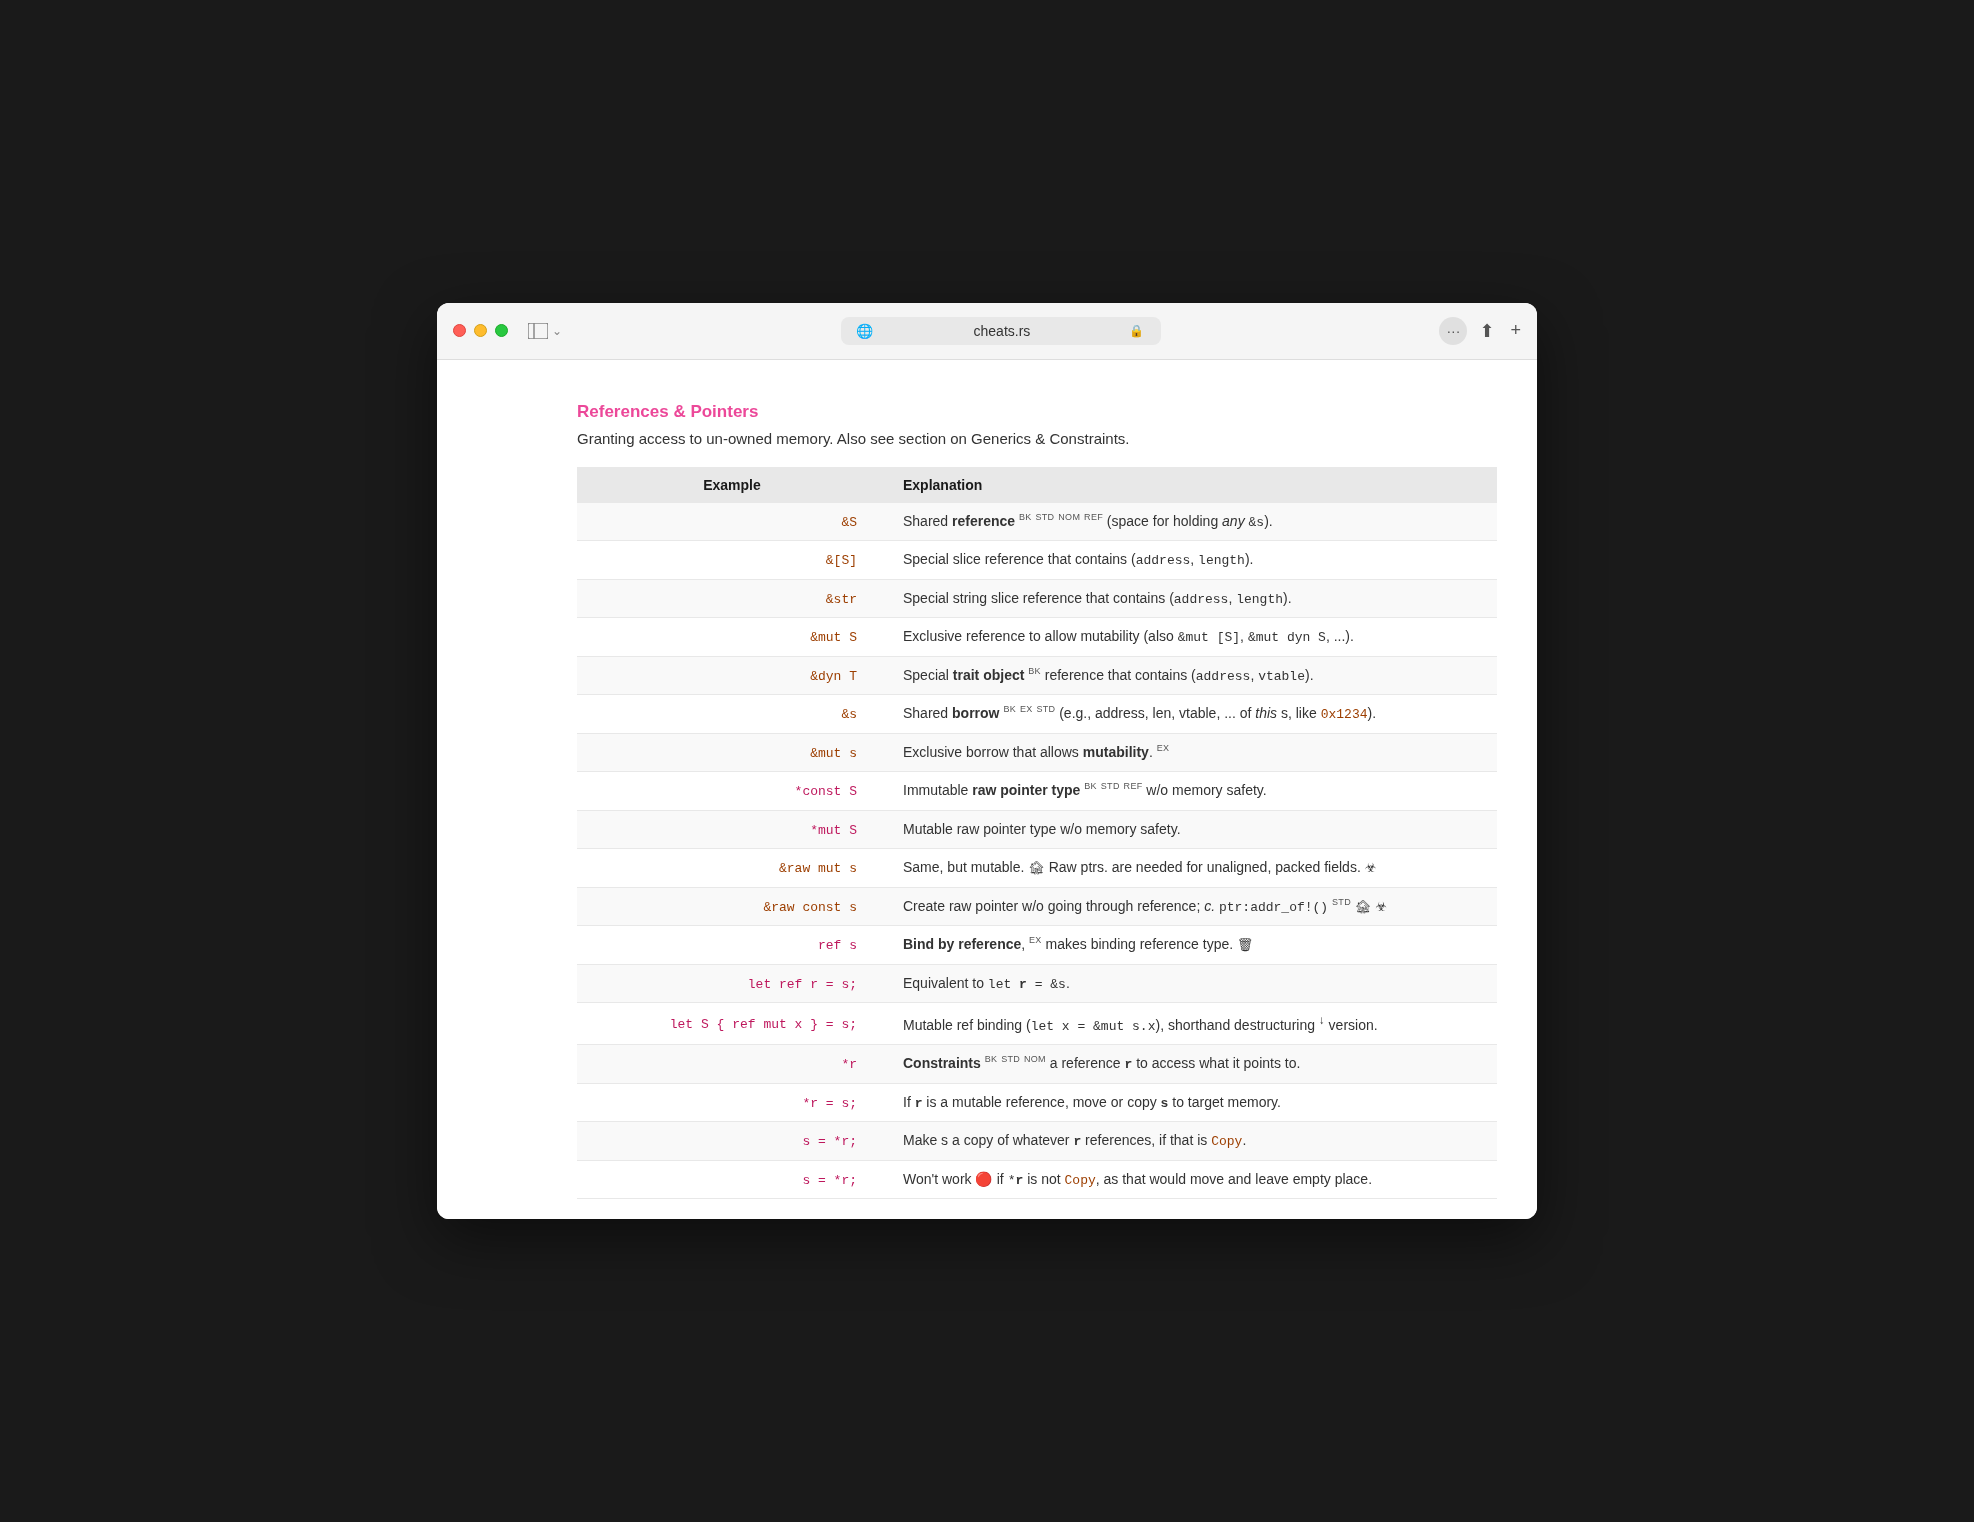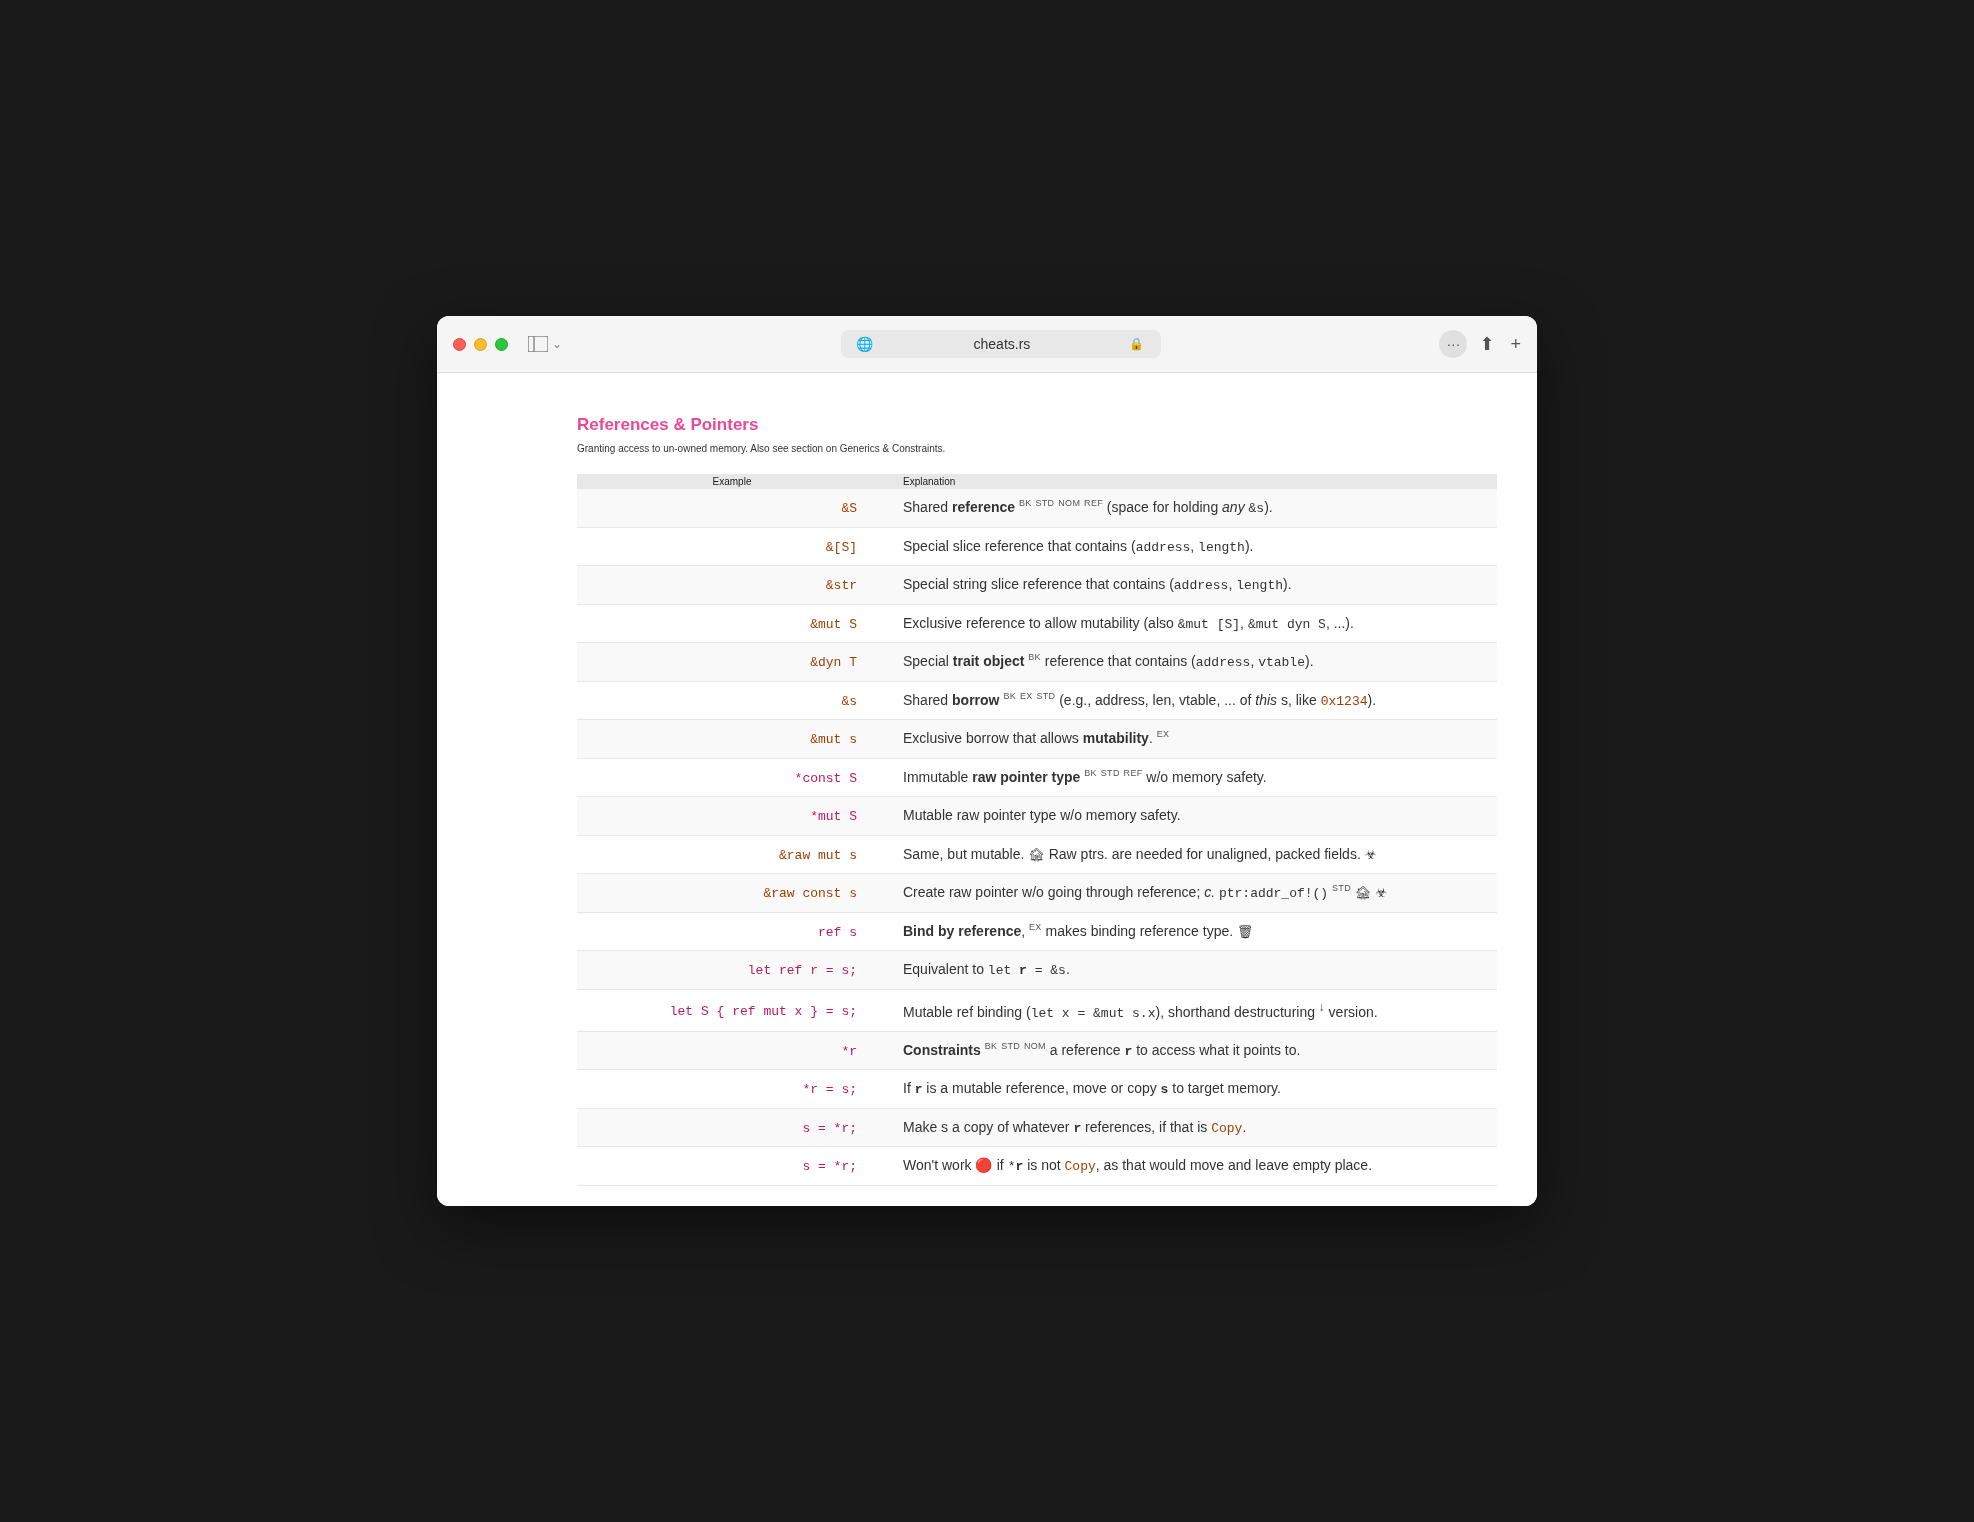--- a/index.html
+++ b/index.html
@@ -94,39 +94,39 @@
       background: #fff;
     }
     .page-title {
       font-size: 17px;
       font-weight: 700;
       color: #ec4899;
       margin-bottom: 8px;
       margin-top: 14px;
     }
     .page-subtitle {
-      font-size: 10px;
+      font-size: 15px;
       color: #333;
       margin-bottom: 20px;
     }
 
     table {
       width: 100%;
       border-collapse: collapse;
       font-size: 14px;
     }
     thead tr {
       background: #e8e8e8;
     }
     thead th {
-      padding: 2px 16px;
-      font-weight: 400;
+      padding: 10px 16px;
+      font-weight: 700;
       text-align: left;
       color: #1a1a1a;
-      font-size: 10px;
+      font-size: 14px;
     }
     thead th:first-child {
       width: 310px;
       text-align: center;
     }
     thead th:last-child {
       text-align: left;
     }
     tbody tr {
       border-bottom: 1px solid #e8e8e8;

